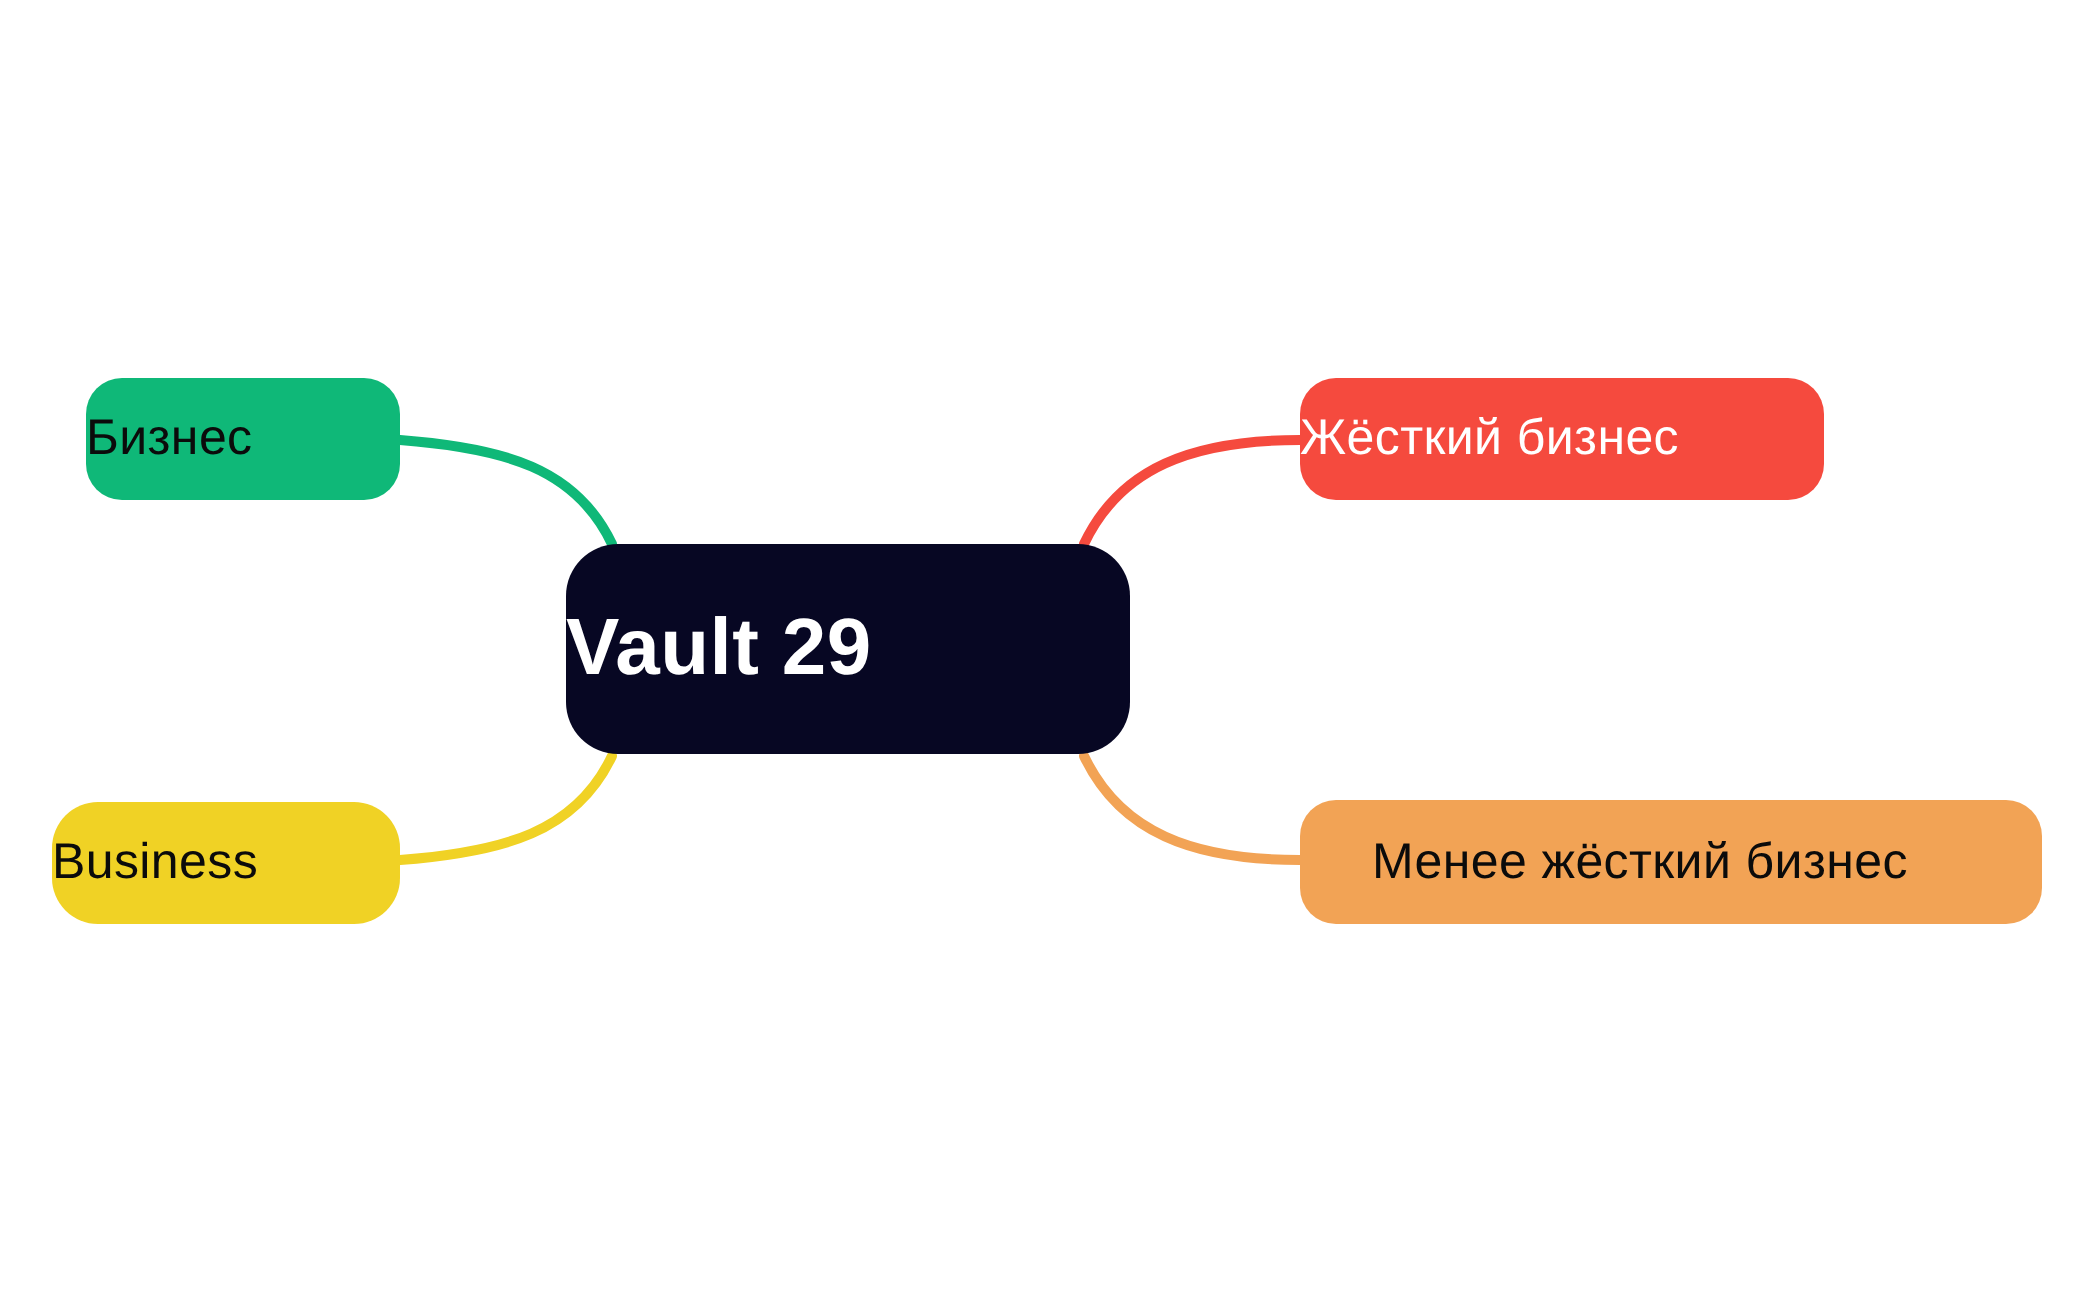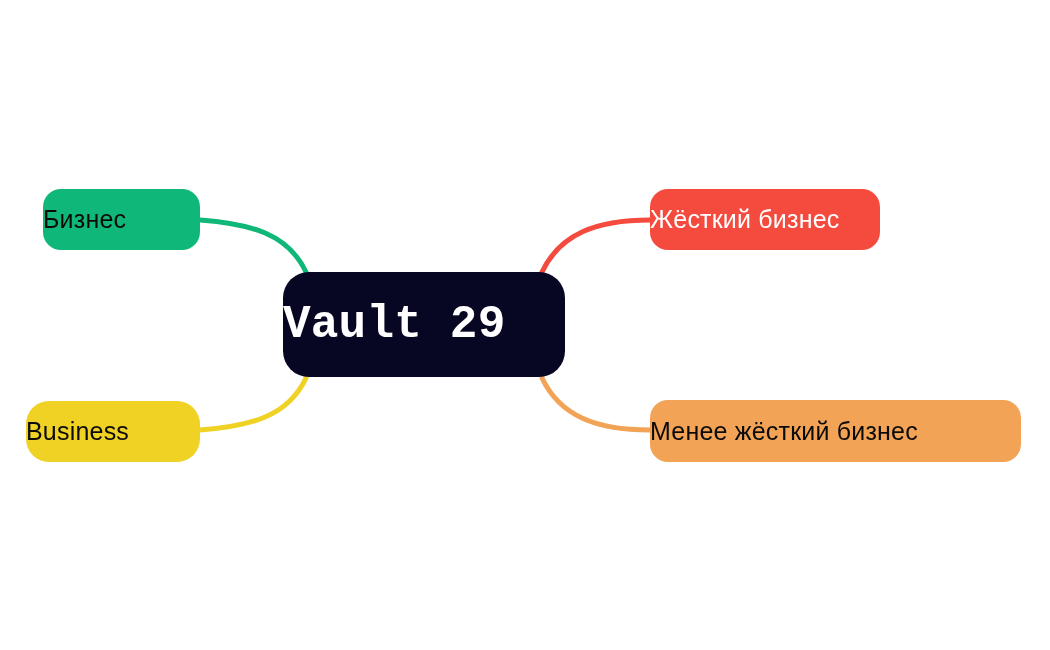--- a/index.html
+++ b/index.html
@@ -44,34 +44,33 @@
     letter-spacing: 0.2px;
   }
   .node-root {
     left: 283px;
     top: 272px;
     width: 282px;
     height: 105px;
     border-radius: 26px;
   }
   .node-root .node-label {
-    font-size: 46px;
+    font-size: 40px;
     font-weight: 600;
-    font-family: Liberation Mono, monospace;
   }
   .node-branch {
     border-radius: 18px;
   }
   .node-branch .node-label {
     font-size: 25px;
   }
   .node-top-left    { left: 43px;  top: 189px; width: 157px; height: 61px; }
   .node-bottom-left { left: 26px;  top: 401px; width: 174px; height: 61px; border-radius: 23px; }
-  .node-top-right   { left: 650px; top: 189px; width: 230px; height: 61px; }
-  .node-bottom-right{ left: 650px; top: 400px; width: 371px; height: 62px; }
+  .node-top-right   { left: 650px; top: 189px; width: 262px; height: 61px; }
+  .node-bottom-right{ left: 650px; top: 400px; width: 371px; height: 62px; padding-left: 36px; }
 </style>
 </head>
 <body>
 
 <div class="canvas">
 
   <svg class="edges-layer" width="1050" height="650" viewBox="0 0 1050 650" xmlns="http://www.w3.org/2000/svg">
     <path d="M 200 220 C 252 224, 288 234, 306 272" stroke="#0fb878"></path>
     <path d="M 200 430 C 252 426, 288 416, 306 378" stroke="#f0d225"></path>
     <path d="M 542 272 C 560 234, 596 220, 650 220" stroke="#f54a3e"></path>

